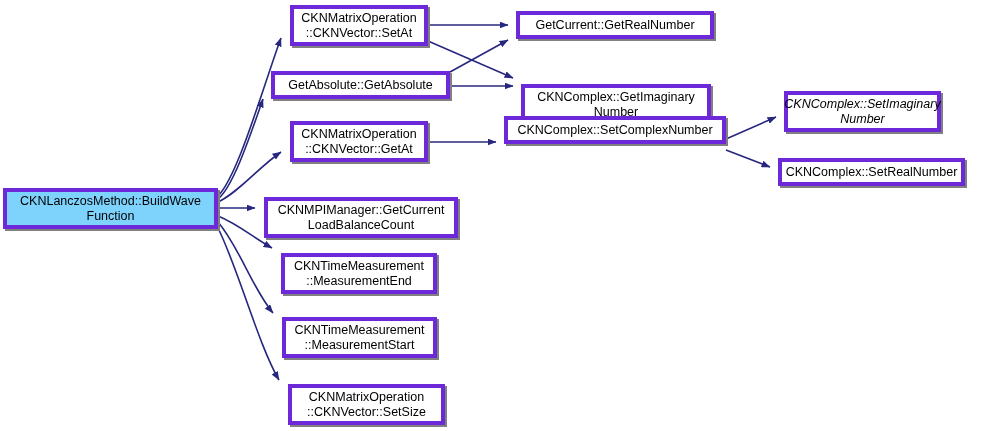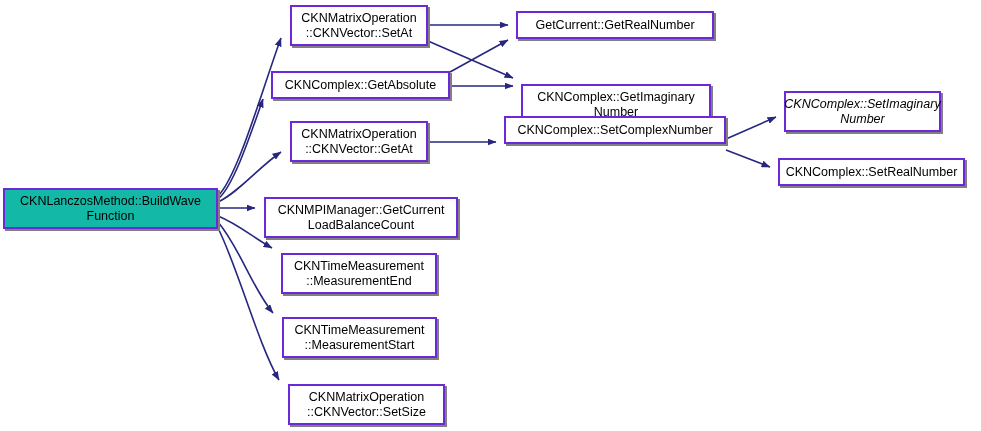--- a/index.html
+++ b/index.html
@@ -19,36 +19,36 @@
     position: absolute;
     left: 0;
     top: 0;
     width: 981px;
     height: 431px;
     pointer-events: none;
   }
   .node {
     position: absolute;
     box-sizing: border-box;
-    border: 2px solid #6d28d9;
+    border: 4px solid #6d28d9;
     background: #ffffff;
     box-shadow: 2px 2px 0 0 #808080;
     display: flex;
     align-items: center;
     justify-content: center;
     text-align: center;
     color: #000000;
     font-size: 12.5px;
     line-height: 15px;
     letter-spacing: 0px;
     white-space: pre-line;
     padding: 0 3px;
   }
   .node.root {
-    background: #14b8a6;
+    background: #7dd3fc;
   }
   .node-label {
     display: block;
     white-space: pre-line;
   }
 </style>
 </head>
 <body>
 
 <div id="canvas">
@@ -74,21 +74,21 @@
         <path d="M 726,139 L 776,117" fill="none" stroke="#27277f" stroke-width="1.6" marker-end="url(#arrowhead)"></path>
         <path d="M 726,150 L 770,167" fill="none" stroke="#27277f" stroke-width="1.6" marker-end="url(#arrowhead)"></path>
       </g>
   </svg>
   <div id="nodes">
       <div class="node root" style="left: 3px; top: 188px; width: 215px; height: 41px;"><span class="node-label">CKNLanczosMethod::BuildWave
 Function</span></div>
       <div class="node" style="left: 290px; top: 5px; width: 138px; height: 41px;"><span class="node-label">CKNMatrixOperation
 ::CKNVector::SetAt</span></div>
       <div class="node" style="left: 516px; top: 11px; width: 198px; height: 28px;"><span class="node-label">GetCurrent::GetRealNumber</span></div>
-      <div class="node" style="left: 271px; top: 71px; width: 179px; height: 28px;"><span class="node-label">CKNComplex::GetAbsolute</span></div>
+      <div class="node" style="left: 271px; top: 71px; width: 179px; height: 28px;"><span class="node-label">GetAbsolute::GetAbsolute</span></div>
       <div class="node" style="left: 521px; top: 64px; width: 190px; height: 41px; margin-top: 20px;"><span class="node-label">CKNComplex::GetImaginary
 Number</span></div>
       <div class="node" style="left: 784px; top: 91px; width: 157px; height: 41px; font-style: italic;"><span class="node-label">CKNComplex::SetImaginary
 Number</span></div>
       <div class="node" style="left: 290px; top: 121px; width: 138px; height: 41px;"><span class="node-label">CKNMatrixOperation
 ::CKNVector::GetAt</span></div>
       <div class="node" style="left: 504px; top: 116px; width: 222px; height: 28px;"><span class="node-label">CKNComplex::SetComplexNumber</span></div>
       <div class="node" style="left: 778px; top: 158px; width: 187px; height: 28px;"><span class="node-label">CKNComplex::SetRealNumber</span></div>
       <div class="node" style="left: 264px; top: 197px; width: 194px; height: 41px;"><span class="node-label">CKNMPIManager::GetCurrent
 LoadBalanceCount</span></div>

